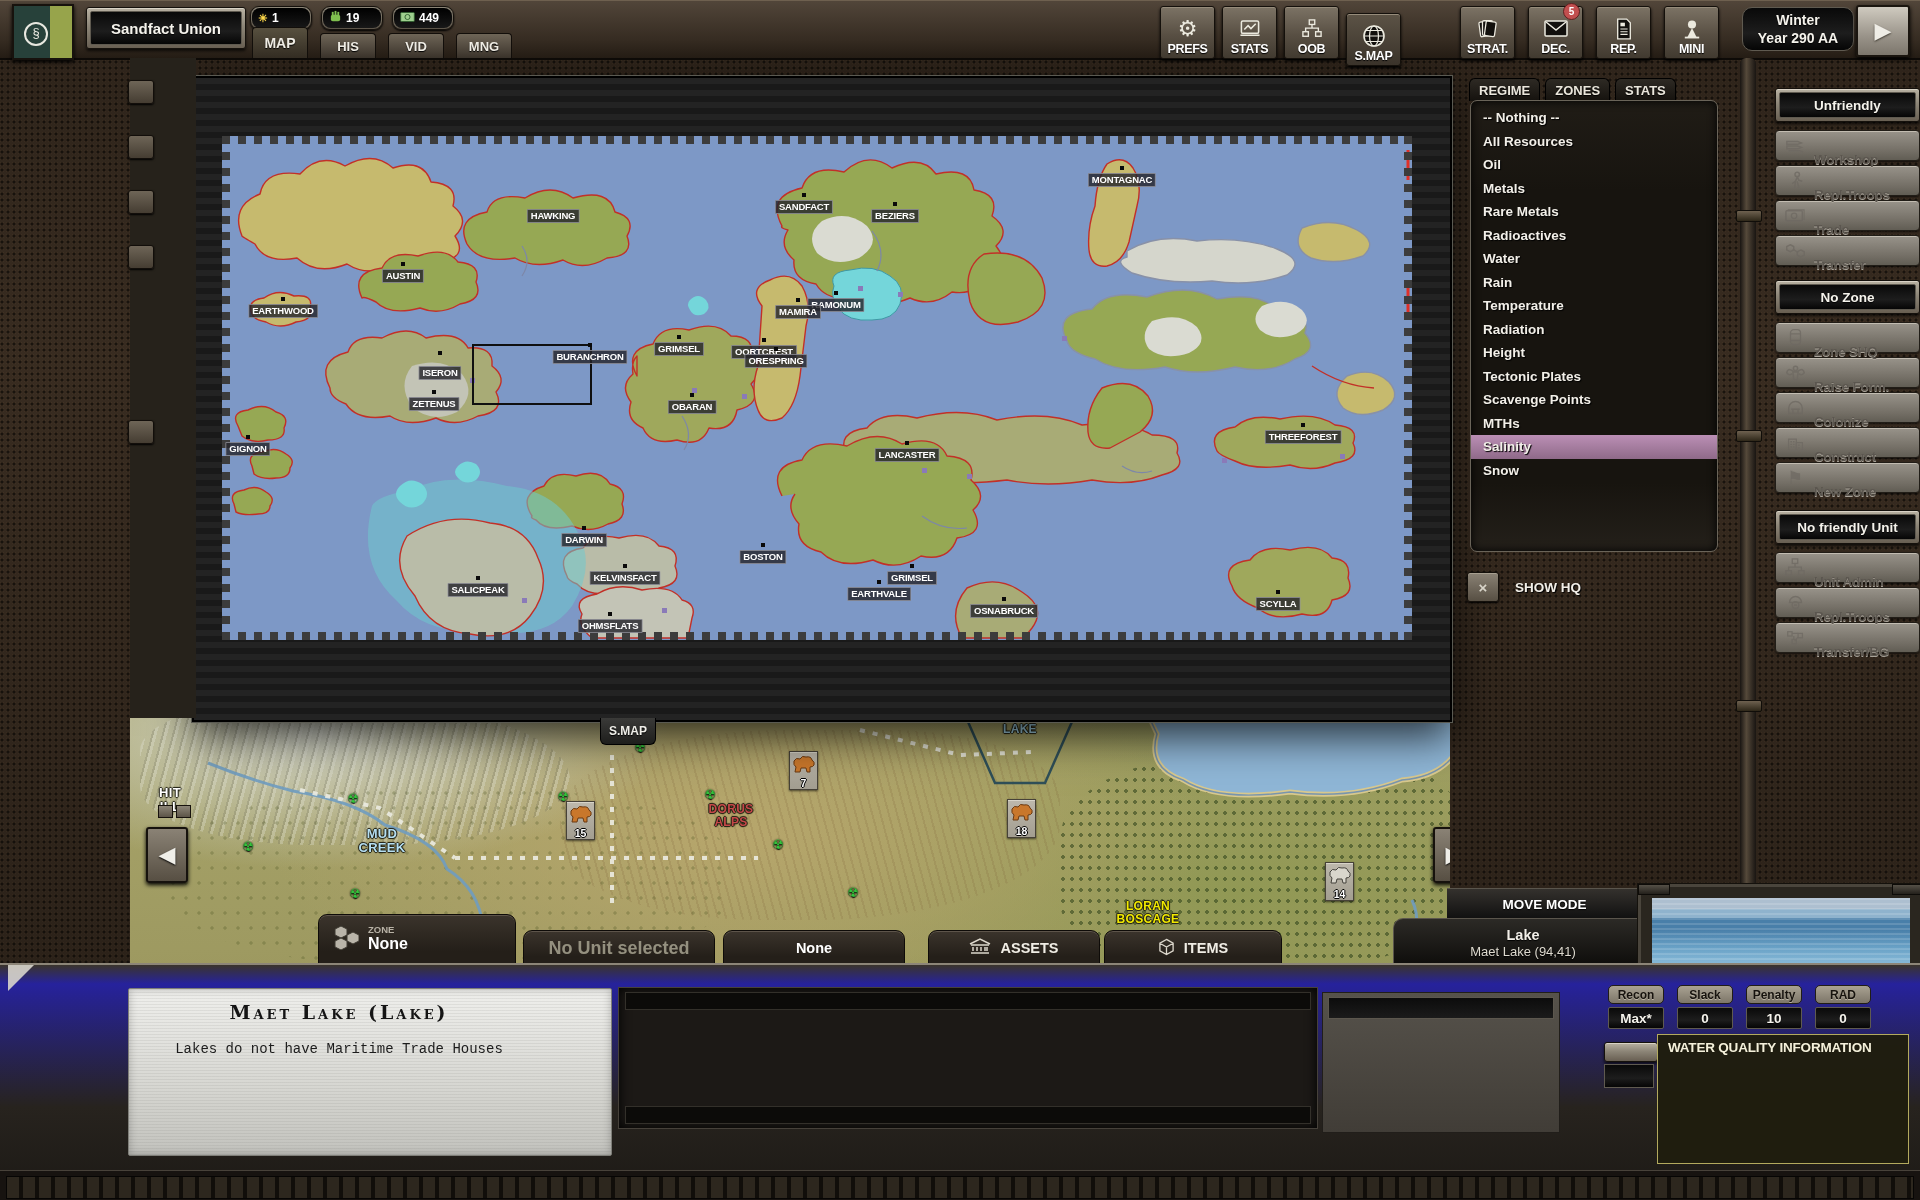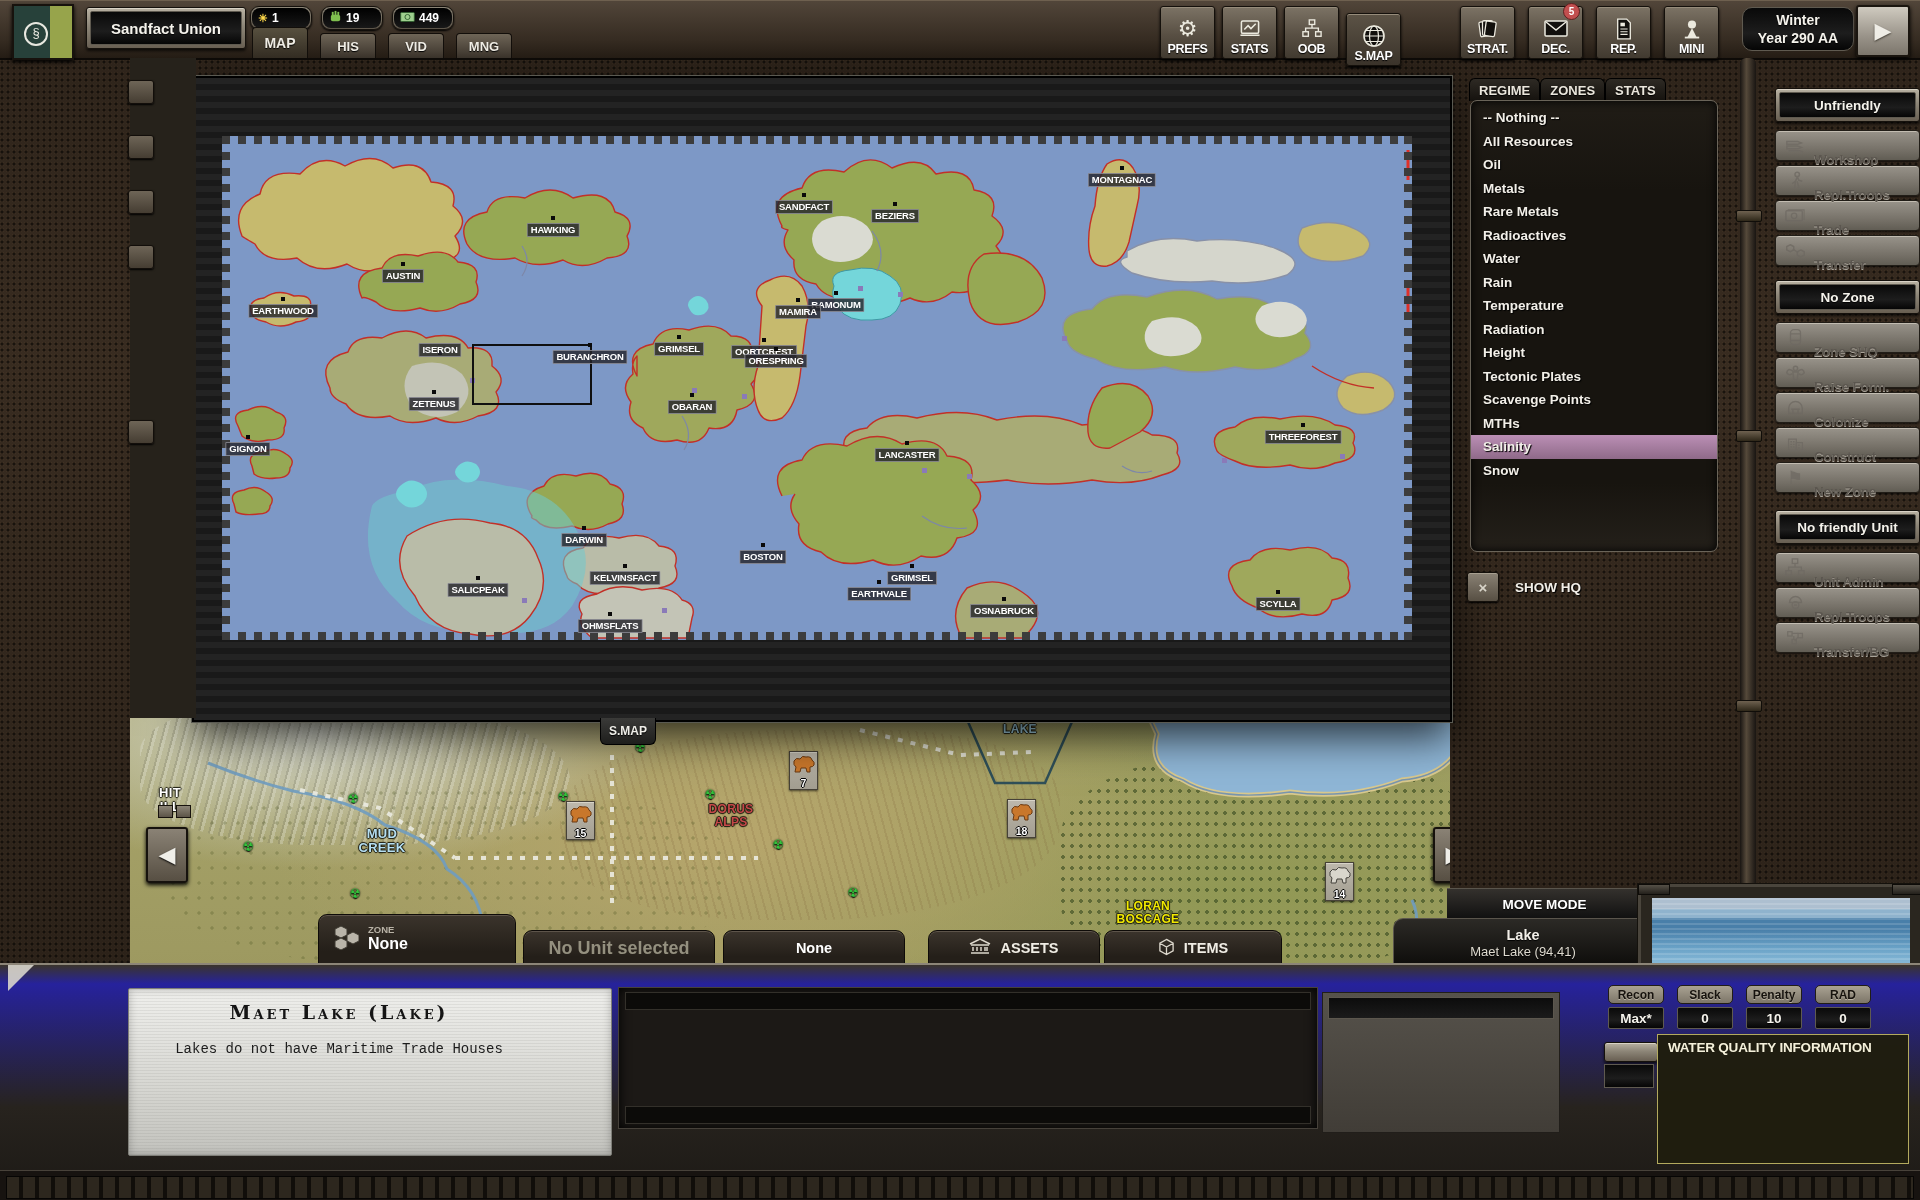--- a/index.html
+++ b/index.html
@@ -106,21 +106,21 @@
     background:repeating-linear-gradient(180deg,#3c3c3c 0 8px,transparent 8px 16px);}
   .city-label{position:absolute;transform:translate(-50%,-50%);font-size:9.5px;font-weight:bold;color:#fff;
     background:rgba(38,38,44,.82);border:1px solid rgba(190,190,200,.55);border-radius:1px;
     padding:0px 3px 1px;white-space:nowrap;letter-spacing:-.2px;cursor:pointer;}
   .city-dot{position:absolute;width:4px;height:4px;background:#0a0a0a;transform:translate(-50%,-50%);}
   #smap-tab{position:absolute;left:406px;top:640px;width:54px;height:26px;background:linear-gradient(#3a3a38,#1e1e1c);
     border:1px solid #000;border-top:none;border-radius:0 0 6px 6px;color:#efeee8;font-weight:bold;font-size:12px;
     display:flex;align-items:center;justify-content:center;text-shadow:0 1px 1px #000;}
   
   #right-panel{left:1465px;top:72px;width:260px;height:548px;}
-  #rp-tabs{position:absolute;left:4px;top:6px;display:flex;}
+  #rp-tabs{position:absolute;left:4px;top:6px;display:flex;gap:5px;}
   .rp-tab{height:22px;max-width:66px;overflow:hidden;white-space:nowrap;padding:0 9px;
     background:linear-gradient(#2e2a24,#15120e);border:1px solid #000;border-bottom:none;border-radius:6px 6px 0 0;
     color:#eae6dc;font-weight:bold;font-size:13px;display:flex;align-items:center;text-shadow:0 1px 1px #000;cursor:pointer;}
   #rp-list{position:absolute;left:5px;top:28px;width:248px;height:452px;border:1px solid #6a6459;border-radius:7px;
     background:linear-gradient(#201c16,#17140f 20%,#17140f 85%,#24201a);box-shadow:inset 0 0 10px #000;padding-top:5px;box-sizing:border-box;}
   .rp-item{height:23.5px;line-height:23.5px;padding-left:12px;color:#f2efe8;font-weight:bold;font-size:13.5px;
     text-shadow:1px 1px 1px #000;cursor:pointer;white-space:nowrap;}
   .rp-item.sel{background:linear-gradient(var(--sel,#bb8fb5),#8f6a89);}
   #showhq-row{position:absolute;left:2px;top:500px;display:flex;align-items:center;gap:16px;}
   #showhq-box{width:30px;height:28px;background:linear-gradient(#8a8275,#574f43);border:1px solid #14100b;border-radius:3px;
@@ -349,31 +349,31 @@
       <div class="teeth-v" style="left:0;"></div>
       <div class="teeth-v" style="left:1182px;"></div>
       <div id="city-labels">
           <div class="city-dot" style="left: 900px; top: 32px;"></div>
           <div class="city-label" style="left: 900px; top: 44px;">MONTAGNAC</div>
           <div class="city-dot" style="left: 582px; top: 59px;"></div>
           <div class="city-label" style="left: 582px; top: 71px;">SANDFACT</div>
           <div class="city-dot" style="left: 673px; top: 68px;"></div>
           <div class="city-label" style="left: 673px; top: 80px;">BEZIERS</div>
           <div class="city-dot" style="left: 331px; top: 82px;"></div>
-          <div class="city-label" style="left: 331px; top: 94px;">HAWKING</div>
+          <div class="city-label" style="left: 331px; top: 80px;">HAWKING</div>
           <div class="city-dot" style="left: 181px; top: 128px;"></div>
           <div class="city-label" style="left: 181px; top: 140px;">AUSTIN</div>
           <div class="city-dot" style="left: 61px; top: 163px;"></div>
           <div class="city-label" style="left: 61px; top: 175px;">EARTHWOOD</div>
           <div class="city-dot" style="left: 614px; top: 157px;"></div>
           <div class="city-label" style="left: 614px; top: 169px;">RAMONUM</div>
           <div class="city-dot" style="left: 576px; top: 164px;"></div>
           <div class="city-label" style="left: 576px; top: 176px;">MAMIRA</div>
           <div class="city-dot" style="left: 218px; top: 217px;"></div>
-          <div class="city-label" style="left: 218px; top: 214px;">ISERON</div>
+          <div class="city-label" style="left: 218px; top: 237px;">ISERON</div>
           <div class="city-dot" style="left: 368px; top: 209px;"></div>
           <div class="city-label" style="left: 368px; top: 221px;">BURANCHRON</div>
           <div class="city-dot" style="left: 457px; top: 201px;"></div>
           <div class="city-label" style="left: 457px; top: 213px;">GRIMSEL</div>
           <div class="city-dot" style="left: 542px; top: 204px;"></div>
           <div class="city-label" style="left: 542px; top: 216px;">OORTCREST</div>
           <div class="city-dot" style="left: 554px; top: 213px;"></div>
           <div class="city-label" style="left: 554px; top: 225px;">ORESPRING</div>
           <div class="city-dot" style="left: 212px; top: 256px;"></div>
           <div class="city-label" style="left: 212px; top: 268px;">ZETENUS</div>

